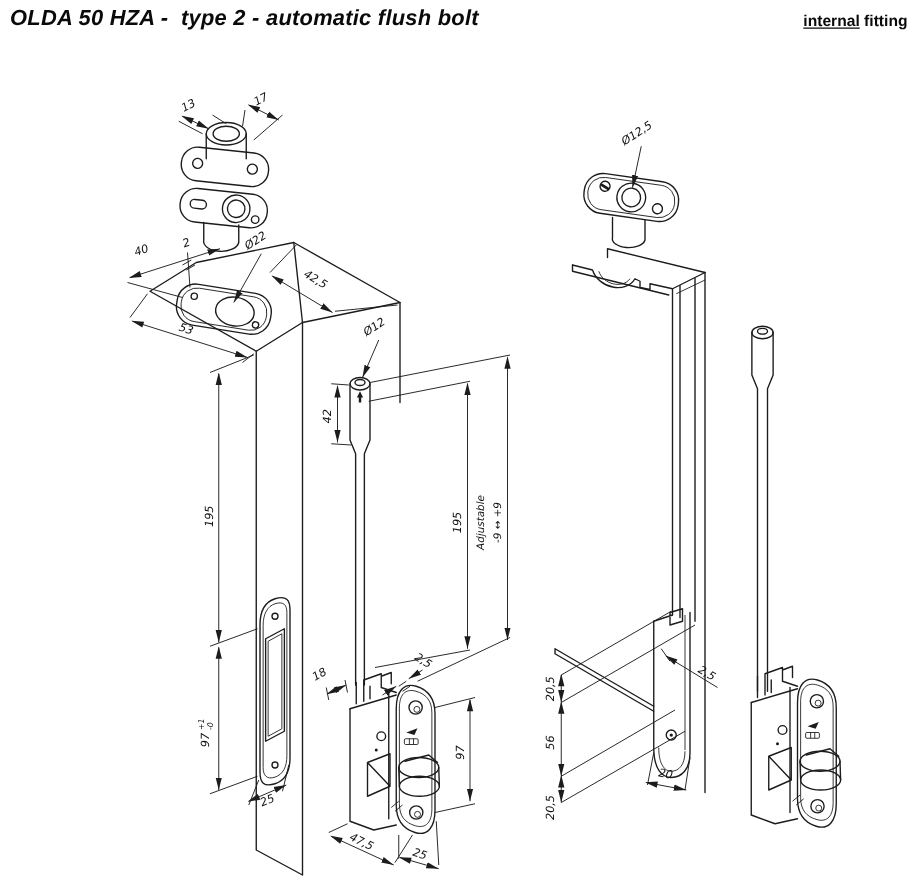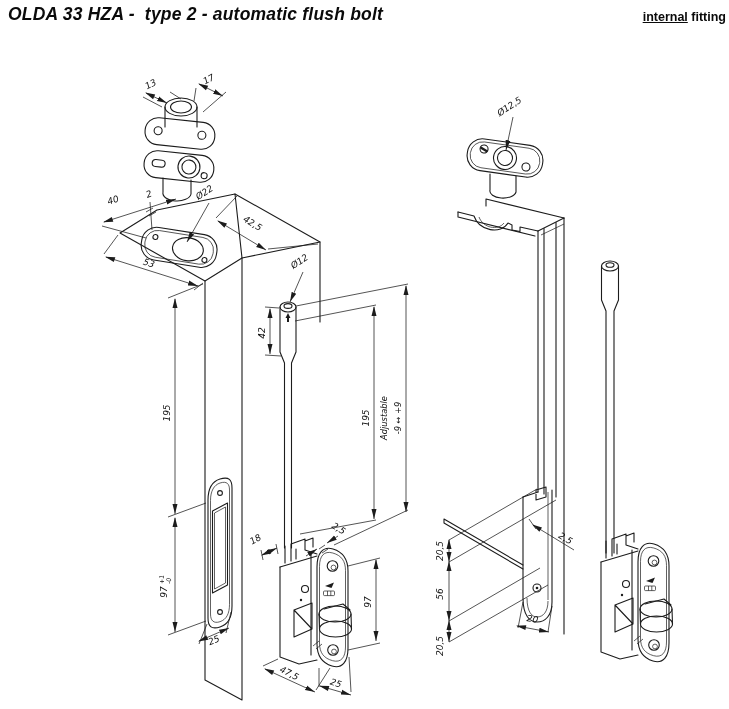--- a/index.html
+++ b/index.html
@@ -15,21 +15,21 @@
   .dimln{fill:none;stroke:#1c1c1c;stroke-width:.75;}
   .fil{fill:#1c1c1c;stroke:none;}
   text.dim{font:italic 9px "DejaVu Sans",sans-serif;fill:#111;text-anchor:middle;}
   text.dim-sm{font:italic 8.3px "DejaVu Sans",sans-serif;fill:#111;text-anchor:middle;}
   text.dim-tol{font:italic 6.3px "DejaVu Sans",sans-serif;fill:#111;text-anchor:start;}
 </style>
 </head>
 <body>
 
 <div id="page">
-  <div id="hdr-title">OLDA 33 HZA -  type 2 - automatic flush bolt</div>
+  <div id="hdr-title">OLDA 50 HZA -  type 2 - automatic flush bolt</div>
   <div id="hdr-fit"><span class="ul">internal</span><span> fitting</span></div>
 
   <svg width="729" height="709" viewBox="0 0 729 709">
     <defs>
       <marker id="aE" markerWidth="11" markerHeight="7" refX="10" refY="3.5" orient="auto" markerUnits="userSpaceOnUse">
         <path d="M0,1 L10,3.5 L0,6 Z" fill="#1c1c1c"></path>
       </marker>
       <marker id="aS" markerWidth="11" markerHeight="7" refX="1" refY="3.5" orient="auto" markerUnits="userSpaceOnUse">
         <path d="M10,1 L0,3.5 L10,6 Z" fill="#1c1c1c"></path>
       </marker>

